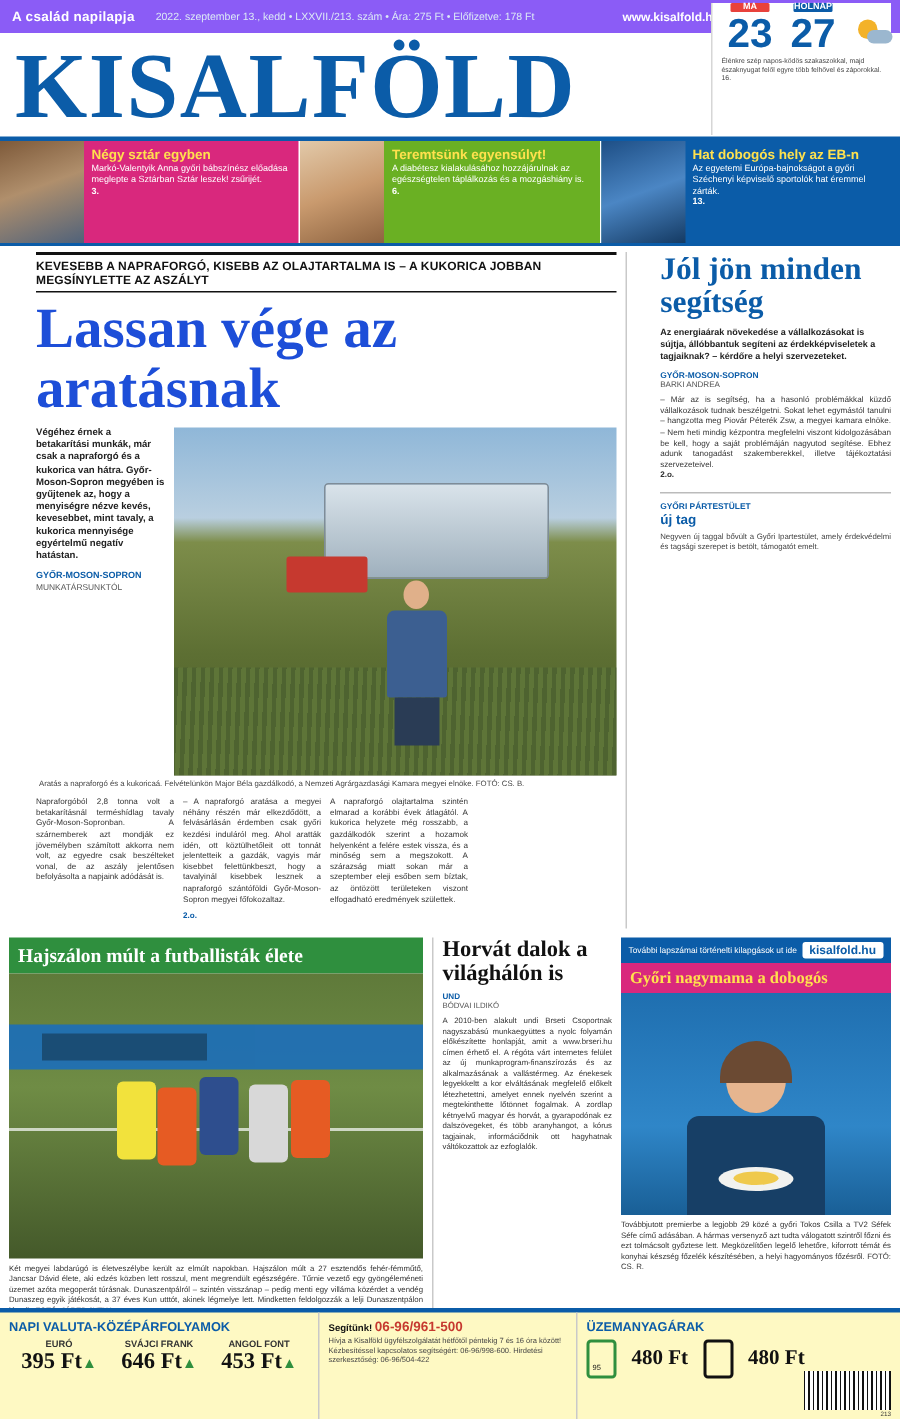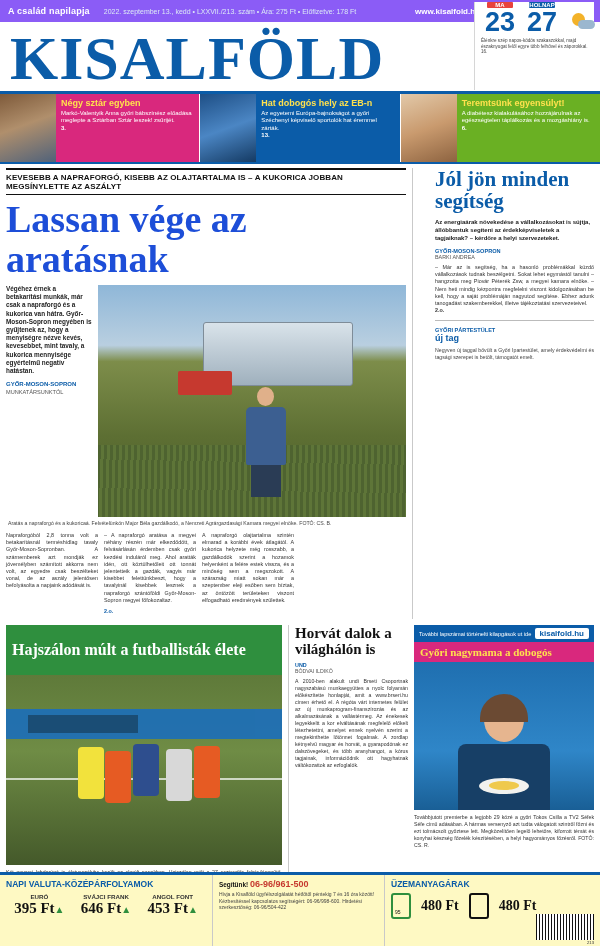--- a/index.html
+++ b/index.html
@@ -63,21 +63,21 @@
   .p2 { background:#6ab023; }
   .p3 { background:#0b5ca8; }
   .p1 .ttl { color:#ffe14d; }
   .p2 .ttl { color:#ffe14d; }
   .p3 .ttl { color:#ffe14d; }
   .th1 { background: linear-gradient(160deg,#7e5a3a 0%,#b08f6c 45%,#50627a 100%); }
   .th2 { background: linear-gradient(160deg,#e2c9a9 0%,#c99a6e 50%,#8d6340 100%); }
   .th3 { background: linear-gradient(160deg,#1e4f86 0%,#4b86c4 50%,#143a63 100%); }
 
   
-  .main { display:flex; padding: 4px 6px 0 6px; }
+  .main { display:flex; padding: 4px 6px 0 6px; margin-left: 18px; }
   .leftcol { width: 400px; }
   .rightcol { width: 182px; margin-left: 6px; border-left:1px solid #c9c9c9; padding-left:22px; }
 
   .kicker {
     font-size: 8px; font-weight: bold; letter-spacing:.1px;
     border-top:2px solid #111; border-bottom:1px solid #111;
     padding: 3px 0 3px 0; margin-bottom: 4px;
   }
   .headline {
     font-family: "Liberation Serif", serif;
@@ -138,22 +138,22 @@
   .bignum-sub { font-size: 9px; color:#0b5ca8; font-weight:bold; line-height:10px;}
   .smallcap { font-size:5.2px; line-height:7px; color:#444; margin-top:4px; text-align: justify;}
 
   
   .lower { display:flex; padding: 6px 6px 0 6px; gap: 6px; }
   .lw-left { width: 276px; }
   .lw-mid  { width: 120px; border-left:1px solid #c9c9c9; padding-left:6px;}
   .lw-right{ width: 180px; }
 
   .greenbar {
-    background:#2f8f3e; color:#fff; font-weight:bold; font-size: 16px;
-    padding: 16px 6px; font-family:"Liberation Serif", serif;
+    background:#2f8f3e; color:#fff; font-weight:bold; font-size: 13px;
+    padding: 4px 6px; font-family:"Liberation Serif", serif;
   }
   .photo-foot {
     height: 190px; position:relative; overflow:hidden;
     background: linear-gradient(#5f7a3a 0%, #6f8c45 40%, #44592a 100%);
   }
   .pitch-line { position:absolute; left:0; right:0; top:54%; height:2px; background:#e9eee6; opacity:.8;}
   .medic { position:absolute; width: 26px; height: 52px; border-radius:4px; }
   .m1 { left: 26%; top: 38%; background:#f2e23c; }
   .m2 { left: 36%; top: 40%; background:#e65b23; }
   .m3 { left: 46%; top: 36%; background:#2e4e8e; }
@@ -250,34 +250,34 @@
 
   <div class="promos">
     <div class="promo p1">
       <div class="thumb th1"></div>
       <div class="txt">
         <div class="ttl">Négy sztár egyben</div>
         <div class="dek">Markó-Valentyik Anna győri bábszínész előadása meglepte a Sztárban Sztár leszek! zsűrijét.</div>
         <div class="dek pg">3.</div>
       </div>
     </div>
+    <div class="promo p2">
+      <div class="thumb th2"></div>
+      <div class="txt">
+        <div class="ttl">Teremtsünk egyensúlyt!</div>
+        <div class="dek">A diabétesz kialakulásához hozzájárulnak az egészségtelen táplálkozás és a mozgáshiány is.</div>
+        <div class="dek pg">6.</div>
+      </div>
+    </div>
     <div class="promo p3">
       <div class="thumb th3"></div>
       <div class="txt">
         <div class="ttl">Hat dobogós hely az EB-n</div>
         <div class="dek">Az egyetemi Európa-bajnokságot a győri Széchenyi képviselő sportolók hat éremmel zárták.</div>
         <div class="dek pg">13.</div>
-      </div>
-    </div>
-    <div class="promo p2">
-      <div class="thumb th2"></div>
-      <div class="txt">
-        <div class="ttl">Teremtsünk egyensúlyt!</div>
-        <div class="dek">A diabétesz kialakulásához hozzájárulnak az egészségtelen táplálkozás és a mozgáshiány is.</div>
-        <div class="dek pg">6.</div>
       </div>
     </div>
   </div>
 
   <div class="main">
     <div class="leftcol">
       <div class="kicker">KEVESEBB A NAPRAFORGÓ, KISEBB AZ OLAJTARTALMA IS – A KUKORICA JOBBAN MEGSÍNYLETTE AZ ASZÁLYT</div>
       <div class="headline">Lassan vége az aratásnak</div>
       <div class="leadrow">
         <div class="lead">

